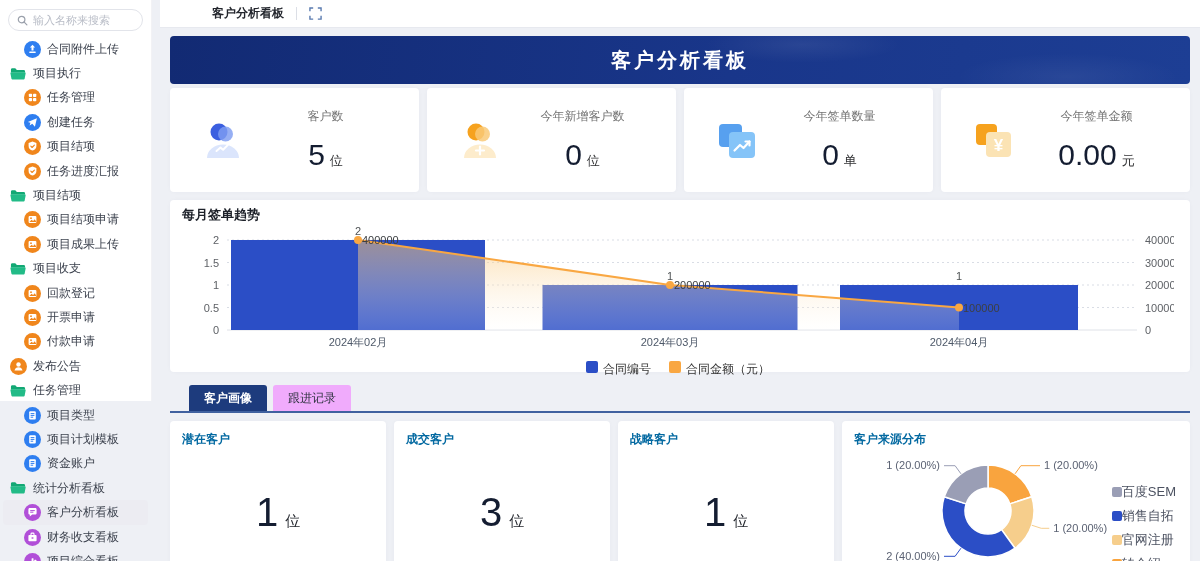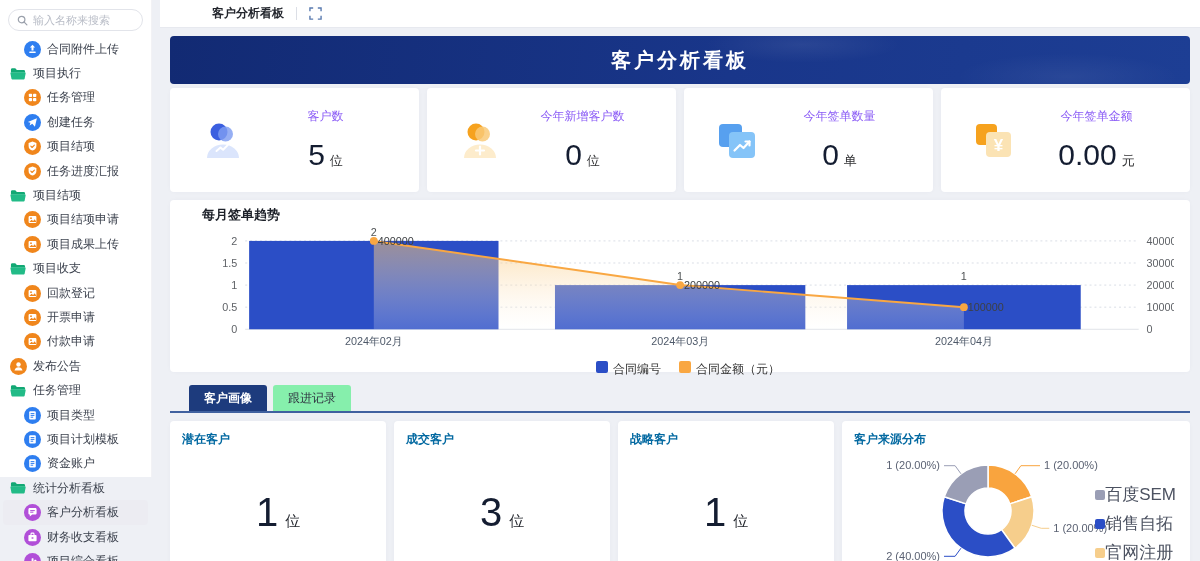--- a/index.html
+++ b/index.html
@@ -1,20 +1,20 @@
 <!DOCTYPE html>
 <html><head>
 <meta charset="utf-8">
 <style>
   * { margin:0; padding:0; box-sizing:border-box; }
   html,body { width:1200px; height:561px; overflow:hidden; background:#eef0f5;
     font-family:"Liberation Sans", sans-serif; }
 
   
-  .sidebar { position:absolute; left:0; top:0; width:152px; height:477px; background:#fff;
+  .sidebar { position:absolute; left:0; top:0; width:152px; height:401px; background:#fff;
     border-right:1px solid #f2f2f5; z-index:5; }
   .search-box { display:flex; align-items:center; gap:5px; margin:9px 8px 4px 8px; height:22px;
     border:1px solid #e2e4ea; border-radius:12px; padding:0 8px; background:#fff; }
   .search-box input { border:none; outline:none; width:100px; font-size:11px; color:#333;
     font-family:"Liberation Sans", sans-serif; }
   .search-box input::placeholder { color:#b9bdc7; }
   .side-items { padding-top:2px; }
   .side-row { display:flex; align-items:center; height:24.4px; cursor:pointer;
     font-size:12px; color:#3d434f; margin:0 3px; border-radius:4px; }
   .side-row.lv0 { padding-left:7px; }
@@ -36,47 +36,47 @@
       radial-gradient(ellipse 140px 26px at 62% 18%, rgba(255,255,255,.07), transparent 70%),
       radial-gradient(ellipse 160px 34px at 88% 85%, rgba(255,255,255,.06), transparent 70%),
       linear-gradient(97deg,#122a73 0%,#19368a 55%,#1d3e94 100%); }
   .banner h1 { color:#fff; font-size:20px; font-weight:bold; letter-spacing:3px; }
 
   .stats { display:flex; gap:8px; margin-top:4px; }
   .stat-card { flex:1; height:104px; background:#fff; border-radius:4px; display:flex;
     align-items:center; box-shadow:0 0 4px rgba(20,40,90,.03); }
   .stat-card .icn { margin-left:30px; flex:0 0 46px; }
   .stat-card .txt { flex:1; text-align:center; padding-right:14px; }
-  .stat-card .lab { font-size:12px; color:#8b5cf6; margin-bottom:13px; }
+  .stat-card .lab { font-size:12px; color:#737373; margin-bottom:13px; }
   .stat-card .val { font-size:30px; color:#141d31; font-weight:500;text-align:center; }
   .stat-card .unit { font-size:13px; color:#303133; margin-left:5px; font-weight:normal; }
 
   .chart-card { margin-top:8px; background:#fff; border-radius:4px; height:172px;
-    padding:6px 16px 0 32px; box-shadow:0 0 4px rgba(20,40,90,.03); }
+    padding:6px 16px 0 12px; box-shadow:0 0 4px rgba(20,40,90,.03); }
   .chart-card h3 { font-size:13px; color:#1d2129; font-weight:bold; }
   .trend-legend { display:flex; justify-content:center; gap:18px; font-size:12px; color:#333;
     margin-top:1px; }
   .trend-legend .li { display:flex; align-items:flex-start; gap:5px; cursor:pointer; }
   .trend-legend .sq { width:12px; height:12px; border-radius:2px; display:inline-block; }
 
   .bottom { margin-top:13px; }
   .btabs { display:flex; gap:6px; border-bottom:2px solid #40619f;padding-left:19px; }
   .btab { height:26px; display:flex; align-items:center; padding:0 15px; font-size:12px;
-    border-radius:3px 3px 0 0; cursor:pointer; background:#86efac; color:#2f3340; }
+    border-radius:3px 3px 0 0; cursor:pointer; background:#f0abfc; color:#2f3340; }
   .btab.active { background:#1d3b7d; color:#fff; font-weight:bold; }
   .bcards { display:flex; gap:8px; margin-top:8px; }
   .num-card { flex:1; background:#fff; border-radius:4px; height:170px; padding:10px 12px;
     box-shadow:0 0 4px rgba(20,40,90,.03); }
   .num-card h4, .pie-card h4 { font-size:12px; color:#0369a1; font-weight:bold; }
   .num-val { margin-top:42px; text-align:center; font-size:40px; color:#141d31; font-weight:500; }
   .num-val .unit { font-size:15px; color:#23262d; margin-left:7px; font-weight:normal; }
   .pie-card { flex:0 0 348px; background:#fff; border-radius:4px; height:170px;
     padding:10px 12px; position:relative; box-shadow:0 0 4px rgba(20,40,90,.03); }
   .pie-legend { position:absolute; right:14px; top:62px; display:flex; flex-direction:column; gap:6px; }
-  .pie-legend .li { display:flex; align-items:center; gap:0; font-size:17px; color:#4c5261; cursor:pointer; }
+  .pie-legend .li { display:flex; align-items:center; gap:0; font-size:13px; color:#4c5261; cursor:pointer; }
   .pie-legend .sq { width:10px; height:10px; border-radius:2px; display:inline-block; }
 
   svg text { font-family:"Liberation Sans", sans-serif; }
 </style>
 </head>
 <body>
 
 <div class="sidebar">
   <div class="search-box">
     <svg width="11" height="11" viewBox="0 0 11 11">

